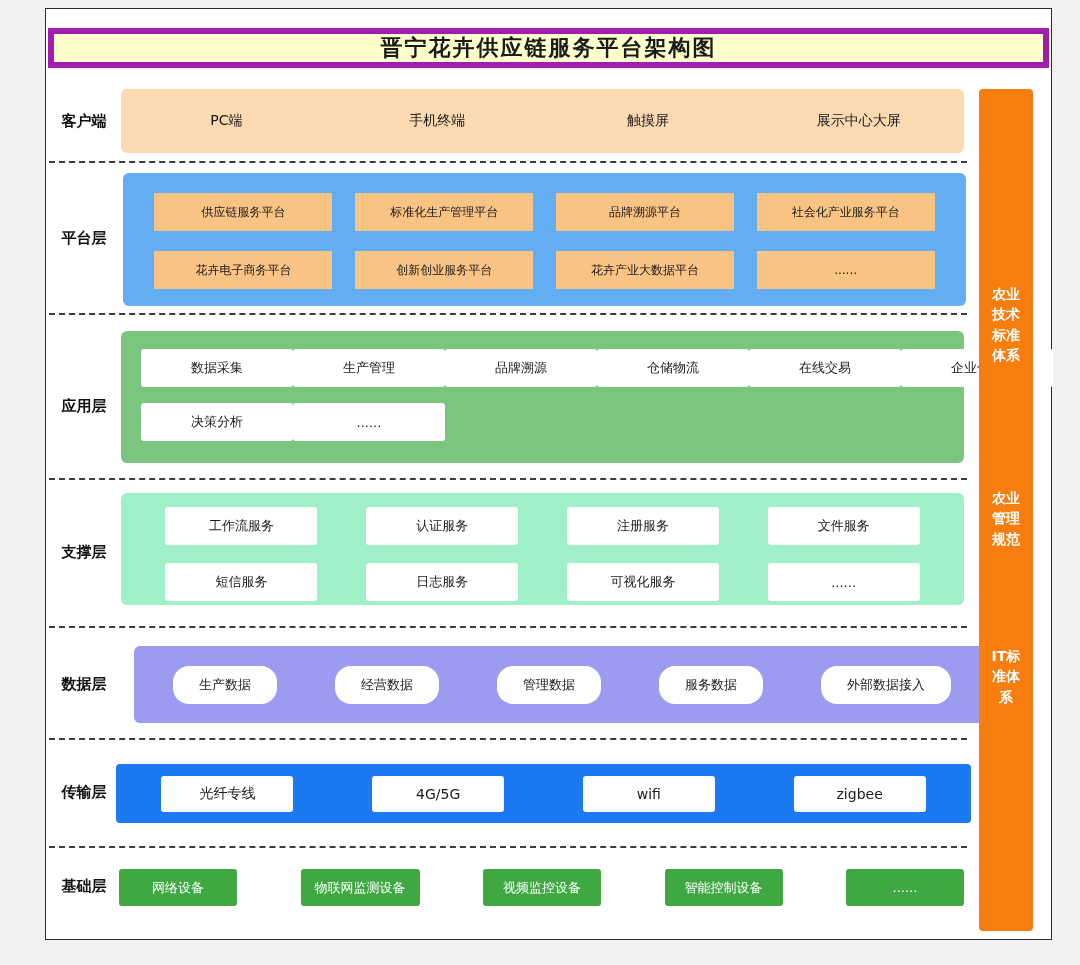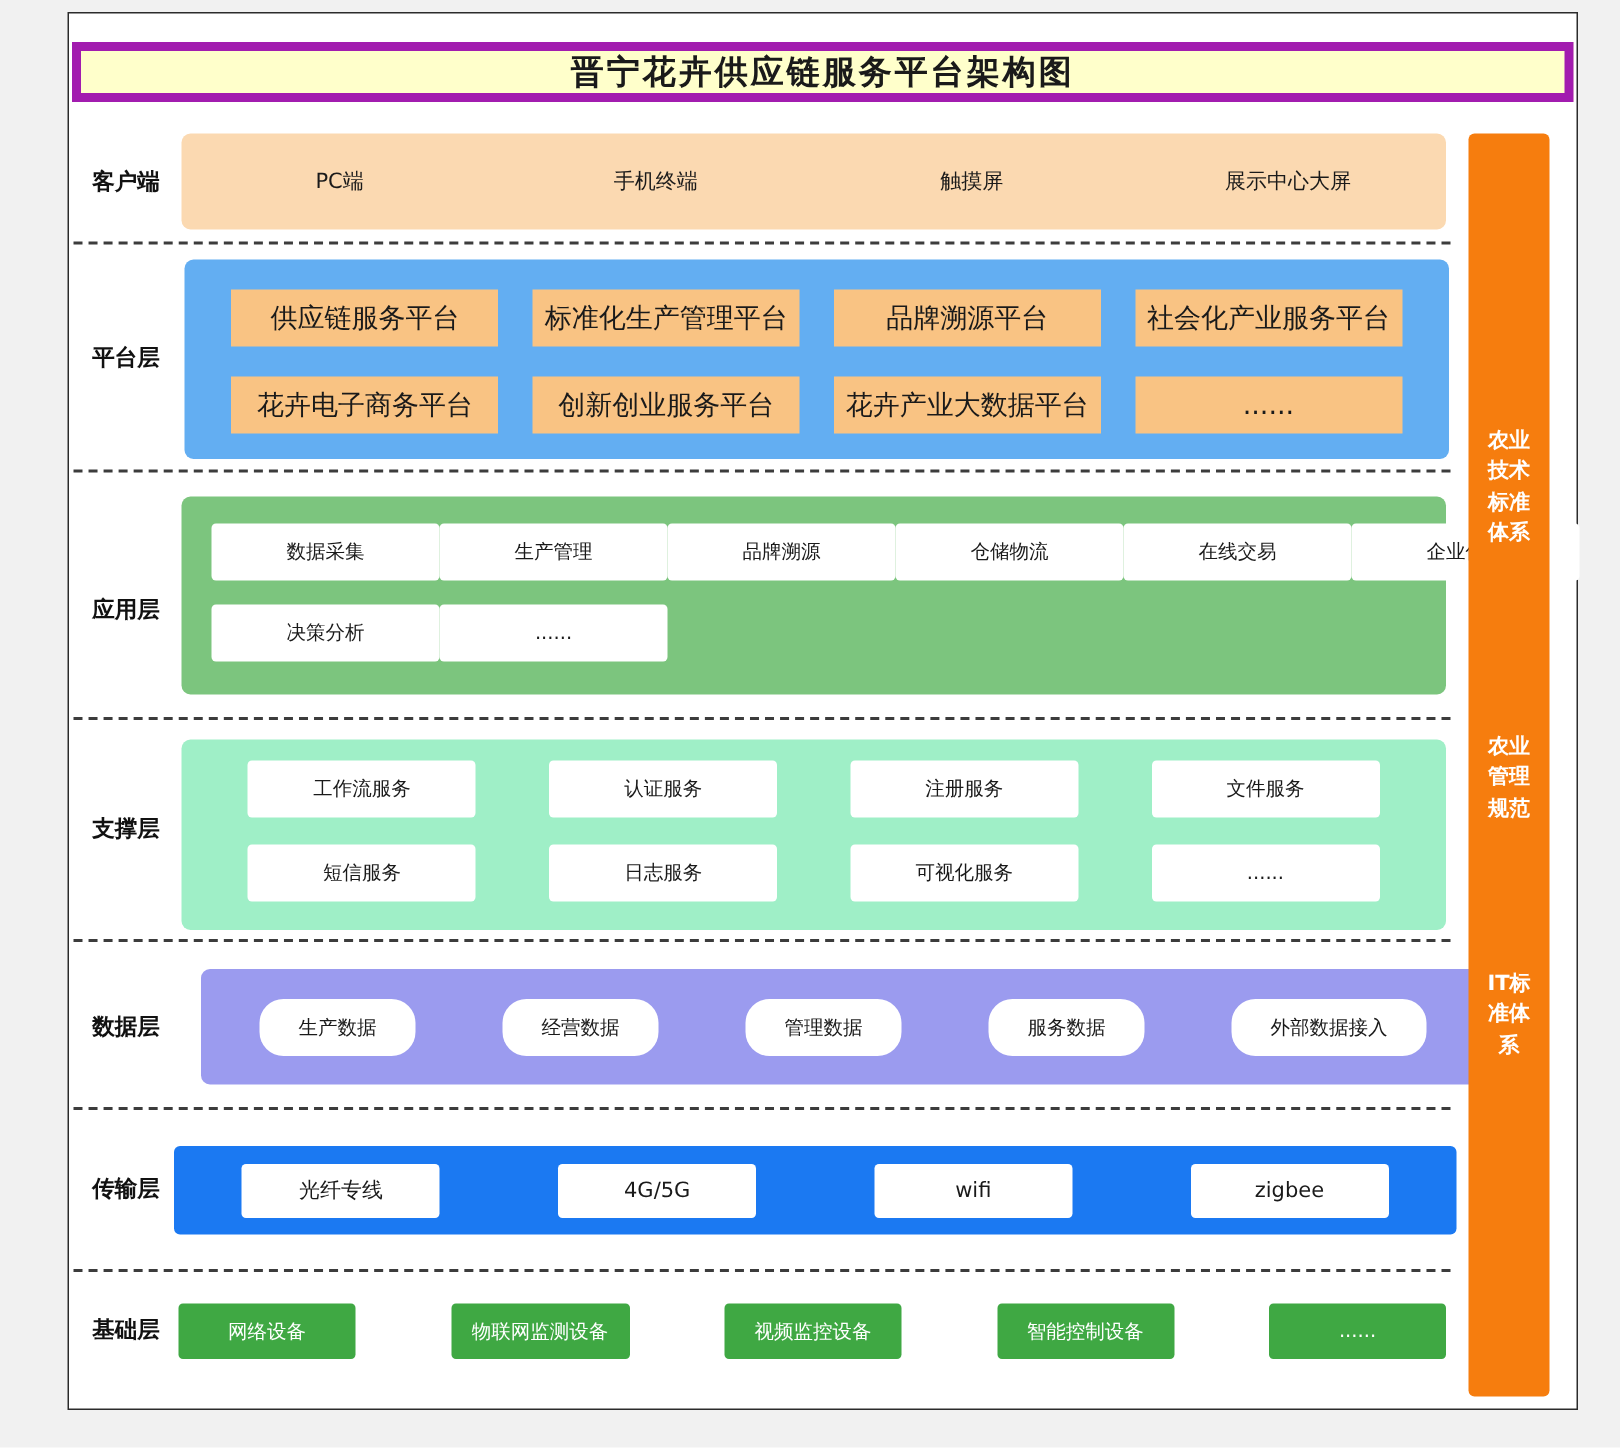--- a/index.html
+++ b/index.html
@@ -34,31 +34,31 @@
     align-items:center;justify-items:center;font-size:14px;
   }
   
   .platform-band{
     left:77px;top:164px;width:843px;height:133px;background:#63aef2;
     display:grid;grid-template-columns:repeat(4,1fr);grid-auto-rows:38px;
     row-gap:20px;padding:20px 20px 0 20px;justify-items:center;
   }
   .obox{
     width:178px;height:38px;background:#f9c383;border-radius:0;
-    display:flex;align-items:center;justify-content:center;font-size:18px;
+    display:flex;align-items:center;justify-content:center;font-size:12px;
   }
   
   .app-band{
     left:75px;top:322px;width:843px;height:132px;background:#7cc57e;
     display:grid;grid-template-columns:repeat(6,1fr);grid-auto-rows:38px;
     row-gap:16px;padding:18px 20px 0 20px;justify-items:center;
   }
   
   .support-band{
-    left:75px;top:484px;width:843px;height:127px;background:#9fefc7;
+    left:75px;top:484px;width:843px;height:112px;background:#9fefc7;
     display:grid;grid-template-columns:repeat(4,1fr);grid-auto-rows:38px;
     row-gap:18px;padding:14px 20px 0 20px;justify-items:center;
   }
   .wbox{
     width:152px;height:38px;background:#ffffff;border-radius:3px;
     display:flex;align-items:center;justify-content:center;font-size:13px;
   }
   
   .data-band{
     left:67px;top:637px;width:856px;height:77px;background:#9b9bef;

